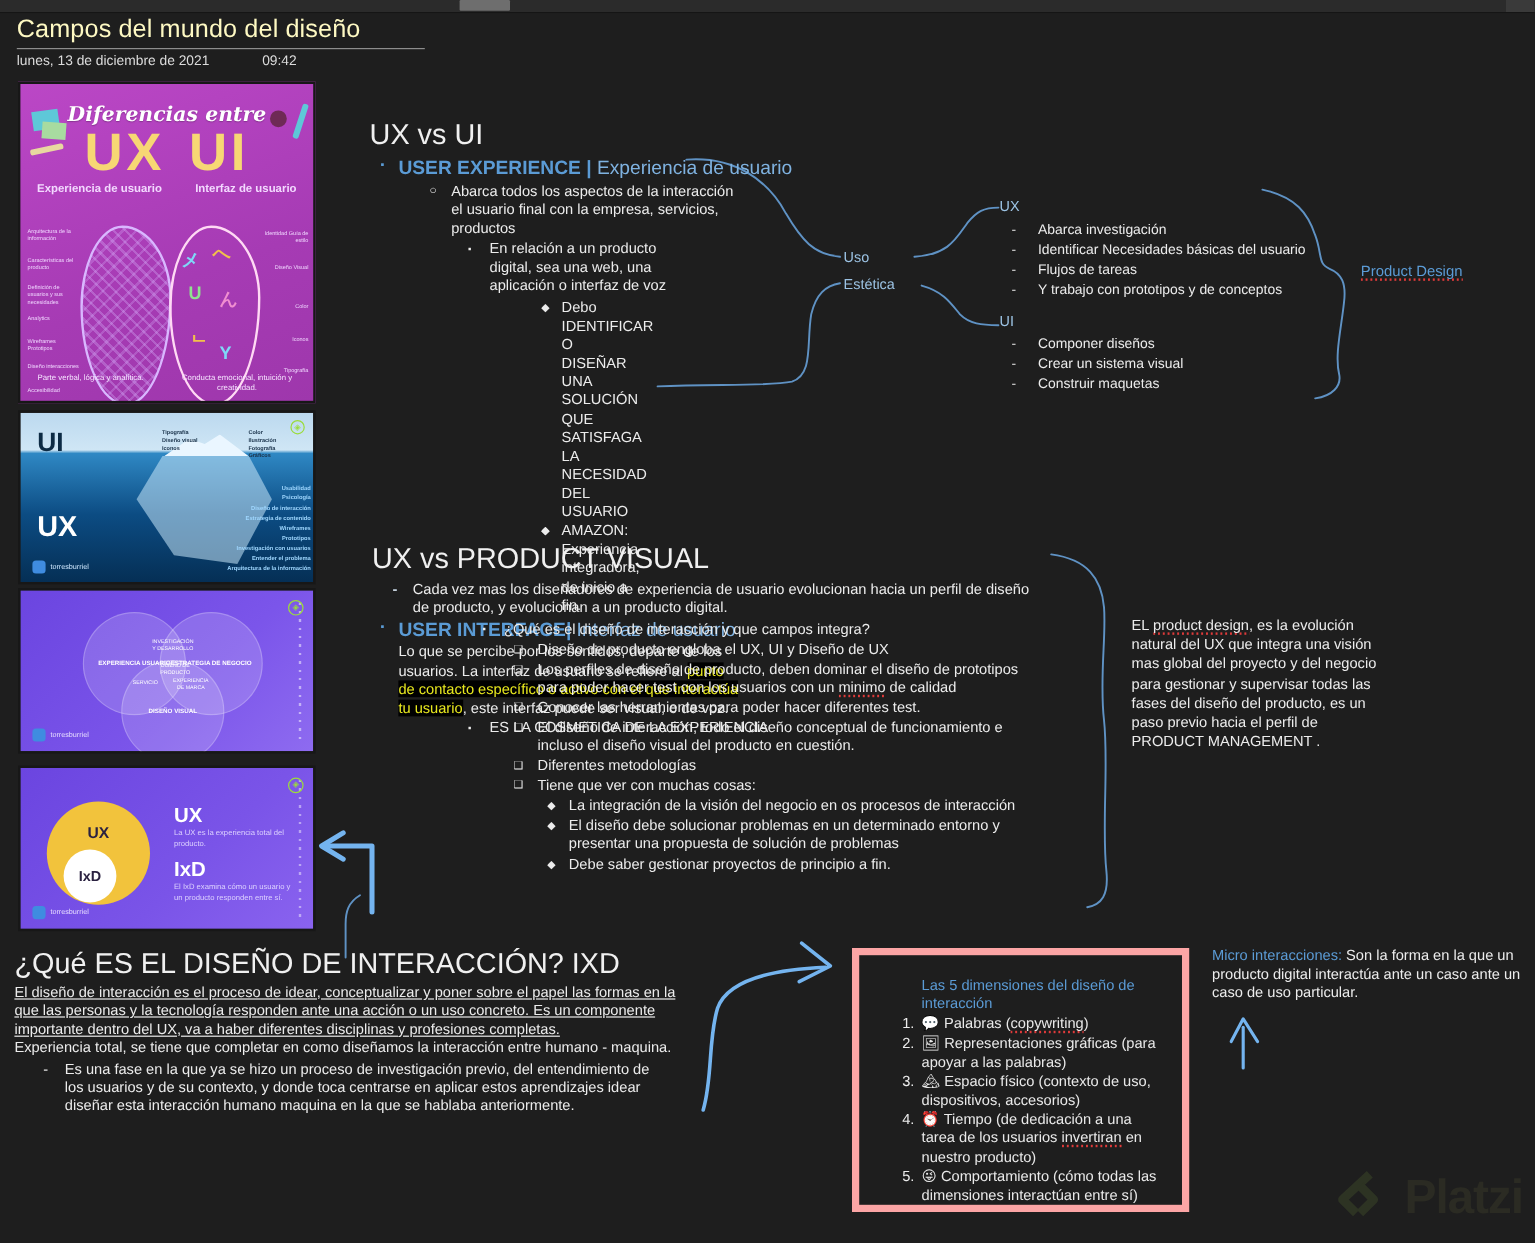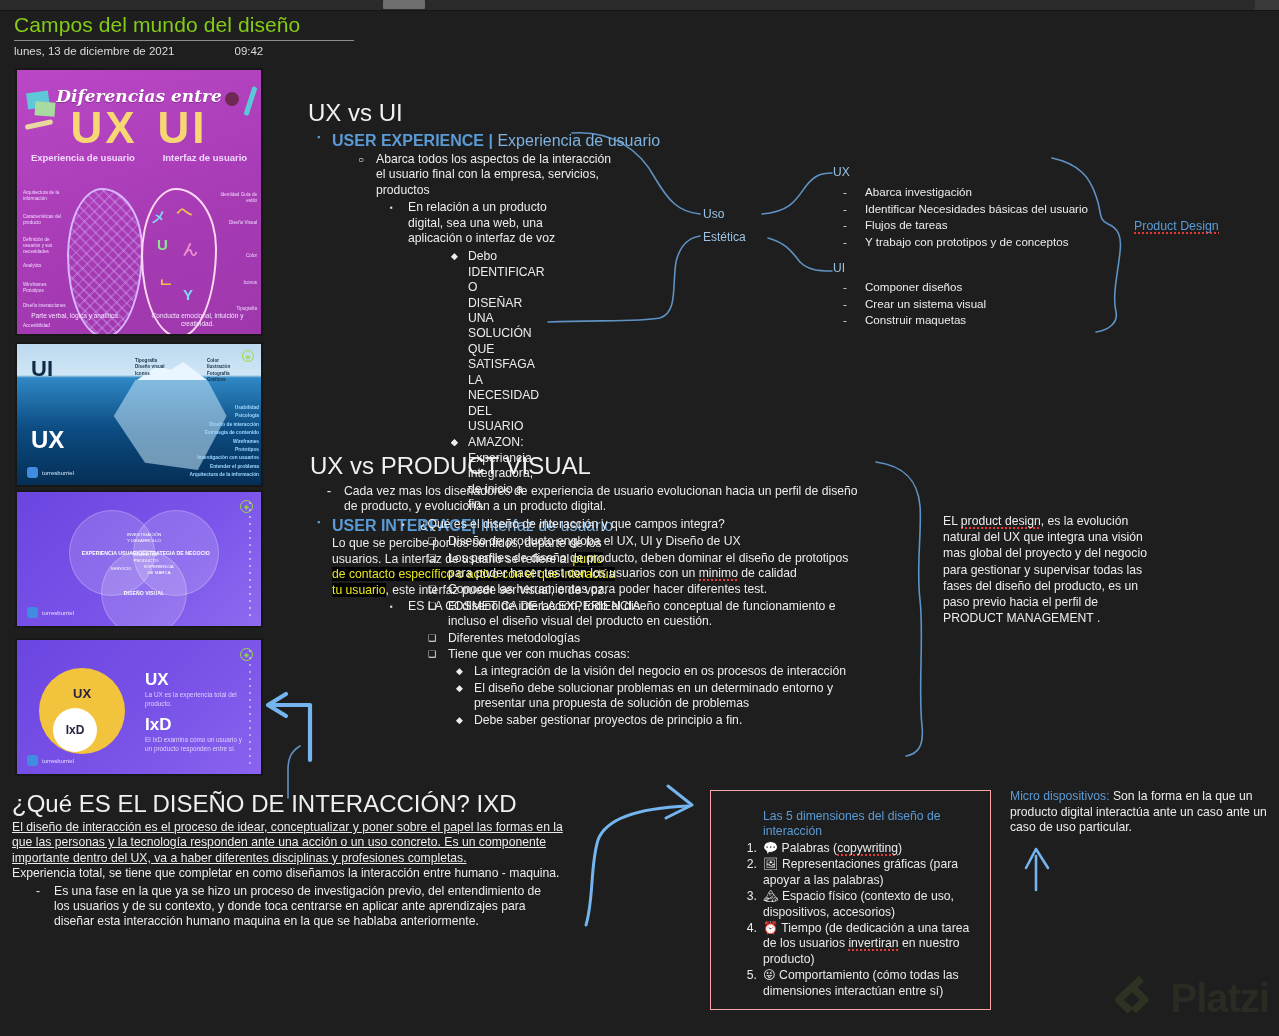--- a/index.html
+++ b/index.html
@@ -9,23 +9,23 @@
     font-family:"Liberation Sans","DejaVu Sans",sans-serif;
     color:#e9e9e9; background:#1e1e1e;
   }
   
   .topbar{ position:absolute; left:0; top:0; width:1279px; height:11px; background:#2b2b2b; border-bottom:1px solid #151515; }
   .topbar .seg{ position:absolute; left:383px; top:0px; width:42px; height:9px; background:#6e6e6e; border-radius:1px; }
   .topbar .seg2{ position:absolute; left:1255px; top:0px; width:24px; height:10px; background:#3a3a3a; }
 
   
   .page-head{ position:absolute; left:14px; top:12px; width:340px; }
-  .page-title{ font-size:21px; font-weight:400; color:#84cc16; letter-spacing:.1px; line-height:26px; }
+  .page-title{ font-size:21px; font-weight:400; color:#fef9c3; letter-spacing:.1px; line-height:26px; }
   .title-rule{ width:340px; height:1px; background:#8d8d8d; margin-top:2px; }
-  .meta-row{ display:flex; gap:60px; margin-top:4px; font-size:11.5px; color:#dcdcdc; }
+  .meta-row{ display:flex; gap:44px; margin-top:4px; font-size:11.5px; color:#dcdcdc; }
 
   
   .img{ position:absolute; border:2px solid #171717; overflow:hidden; }
 
   
   #img1{ left:15px; top:68px; width:248px; height:268px; background:#b33fc0;
          background-image:linear-gradient(160deg,#bb47c6 0%,#a63bb4 60%,#9e37ac 100%); }
   #img1 .hd{ position:absolute; top:16px; left:0; width:100%; text-align:center;
       font-family:"DejaVu Serif",serif; font-style:italic; font-size:17px; color:#fff; font-weight:bold;
       text-shadow:0 1px 1px rgba(0,0,0,.25);}
@@ -99,21 +99,21 @@
        background-repeat:repeat-x; background-position:0 100%; background-size:4px 2px; padding-bottom:1px;}
 
   .txt{ font-size:12.2px; line-height:15.4px; color:#ececec; }
 
   
   .mm{ position:absolute; font-size:12px; color:#9cc3e4; }
   .mm-list{ position:absolute; font-size:11.6px; line-height:16.6px; color:#ececec; }
   .mm-list .d{ display:inline-block; width:22px; color:#d8d8d8;}
 
   
-  #dims-box{ position:absolute; left:710px; top:790px; width:281px; height:220px; border:1px solid #fca5a5; background:#1e1e1e; }
+  #dims-box{ position:absolute; left:710px; top:790px; width:281px; height:220px; border:6px solid #fca5a5; background:#1e1e1e; }
   #dims-box .ttl{ color:#5b9bd5; font-size:12.2px; line-height:15px; font-weight:400; }
   #dims-box ol{ list-style:none; margin-top:2px; }
   #dims-box li{ font-size:12.2px; line-height:15.4px; margin-top:1px; }
   #dims-box .num{ position:absolute; left:-32px; width:26px; text-align:right; color:#ececec;}
 
   
   .wm{ position:absolute; right:10px; bottom:12px; display:flex; align-items:center; gap:10px; opacity:1; }
   .wm .mark{ width:52px; height:52px; }
   .wm .word{ font-size:40px; font-weight:bold; color:#2b2b23; letter-spacing:-1px; }
 
@@ -395,21 +395,21 @@
 <div class="blk txt" style="left:943px; top:513px; width:205px; line-height:16.2px;">
   <span>EL </span><span class="sp">product design</span><span>, es la evolución natural del UX que integra una visión mas global del proyecto y del negocio para gestionar y supervisar todas las fases del diseño del producto, es un paso previo hacia el perfil de PRODUCT MANAGEMENT .</span>
 </div>
 
 <div class="blk" id="sec-ixd" style="left:12px; top:790px; width:560px;">
   <div class="h2">¿Qué ES EL DISEÑO DE INTERACCIÓN? IXD</div>
   <div class="txt" style="margin-top:2px;text-decoration:underline;">El diseño de interacción es el proceso de idear, conceptualizar y poner sobre el papel las formas en la que las personas y la tecnología responden ante una acción o un uso concreto. Es un componente importante dentro del UX, va a haber diferentes disciplinas y profesiones completas.</div>
   <div class="txt" style="margin-top:0px;">Experiencia total, se tiene que completar en como diseñamos la interacción entre humano - maquina.</div>
   <div class="txt" style="margin-top:2px; padding-left:42px; position:relative; width:530px;">
     <span class="bullet" style="left:24px;top:0;">-</span>
-    <span>Es una fase en la que ya se hizo un proceso de investigación previo, del entendimiento de los usuarios y de su contexto, y donde toca centrarse en aplicar ante aprendizajes para diseñar esta interacción humano maquina en la que se hablaba anteriormente.</span>
+    <span>Es una fase en la que ya se hizo un proceso de investigación previo, del entendimiento de los usuarios y de su contexto, y donde toca centrarse en aplicar estos aprendizajes idear diseñar esta interacción humano maquina en la que se hablaba anteriormente.</span>
   </div>
 </div>
 
 <div id="dims-box">
   <div style="padding:18px 12px 0 52px;">
     <div class="ttl">Las 5 dimensiones del diseño de interacción</div>
     <ol style="margin-left:0;">
       <li style="position:relative;">
         <span class="num">1.</span>
         <span>💬</span>
@@ -433,21 +433,21 @@
       <li style="position:relative;">
         <span class="num">5.</span>
         <span>😜</span>
         <span>Comportamiento (cómo todas las dimensiones interactúan entre sí)</span>
       </li>
     </ol>
   </div>
 </div>
 
 <div class="blk txt" style="left:1010px; top:789px; width:258px; line-height:15.6px;">
-  <span style="color:#5b9bd5;">Micro dispositivos:</span><span> Son la forma en la que un producto digital interactúa ante un caso ante un caso de uso particular.</span>
+  <span style="color:#5b9bd5;">Micro interacciones:</span><span> Son la forma en la que un producto digital interactúa ante un caso ante un caso de uso particular.</span>
 </div>
 
 <div class="wm">
   <svg class="mark" viewBox="0 0 64 64">
     <g fill="none" stroke="#2d3323" stroke-width="9" stroke-linejoin="round">
       <path d="M40 8 L12 34 L26 48"></path>
       <path d="M30 20 L44 34 L30 48"></path>
     </g>
   </svg>
   <span class="word">Platzi</span>

